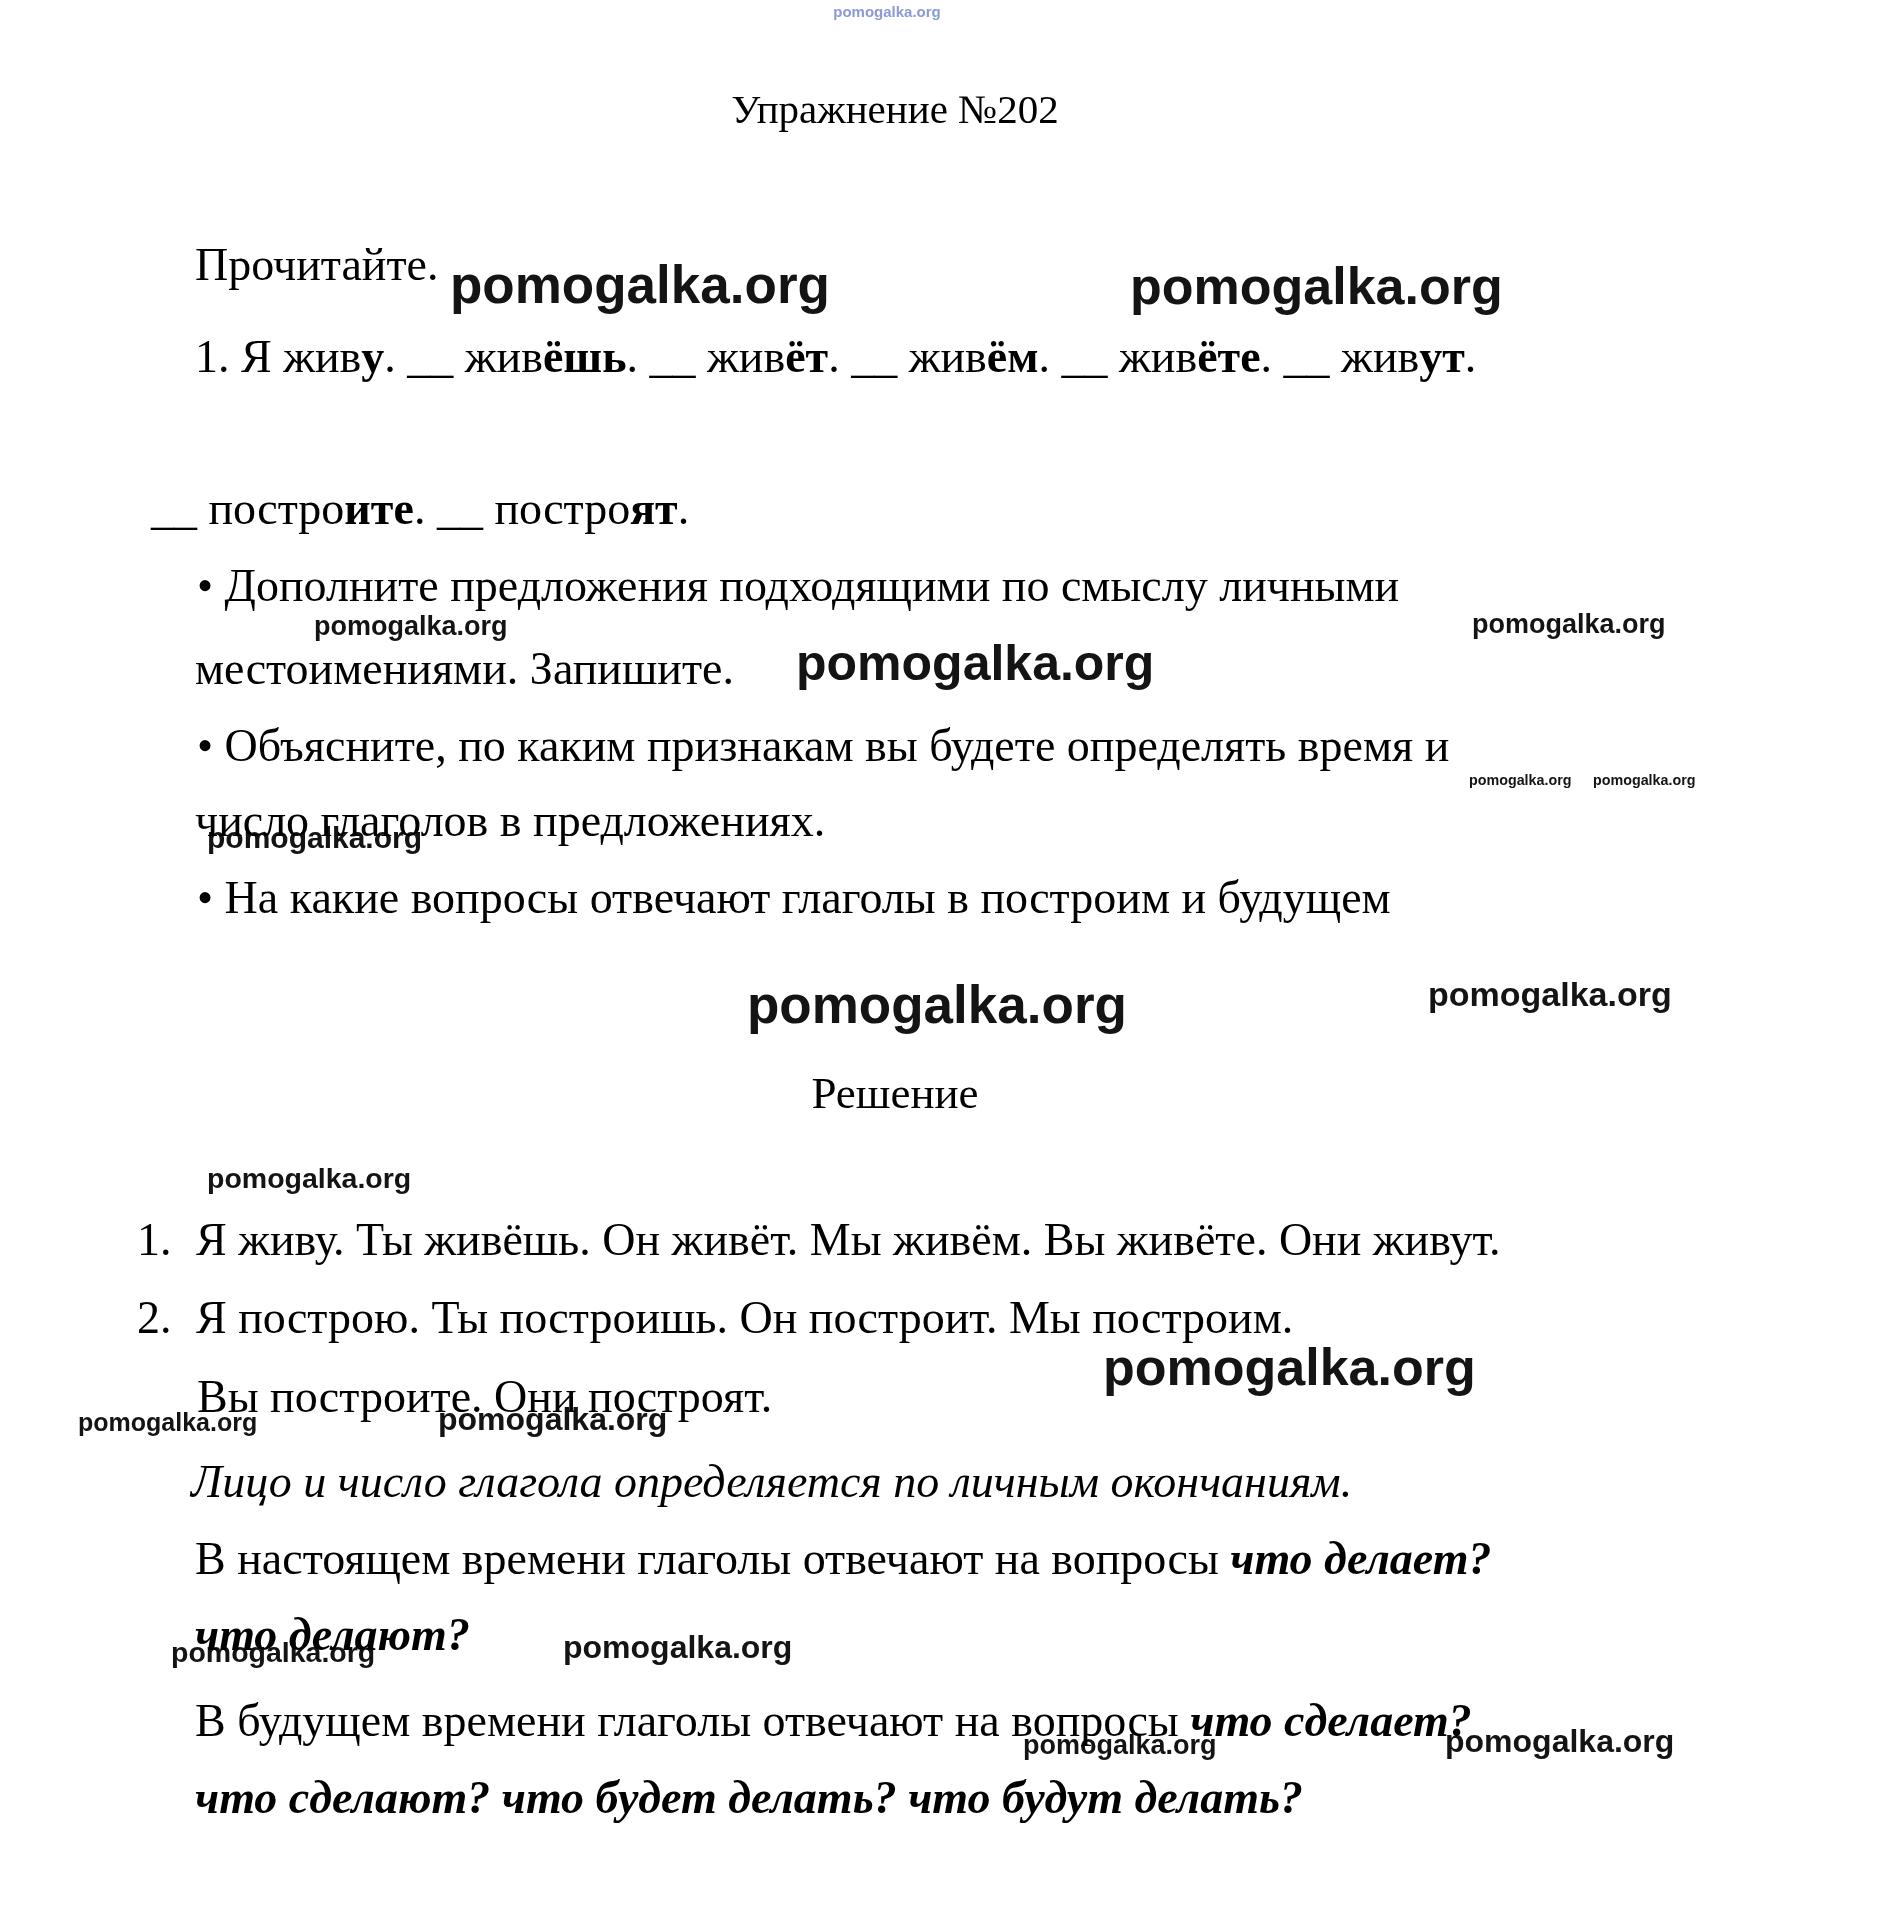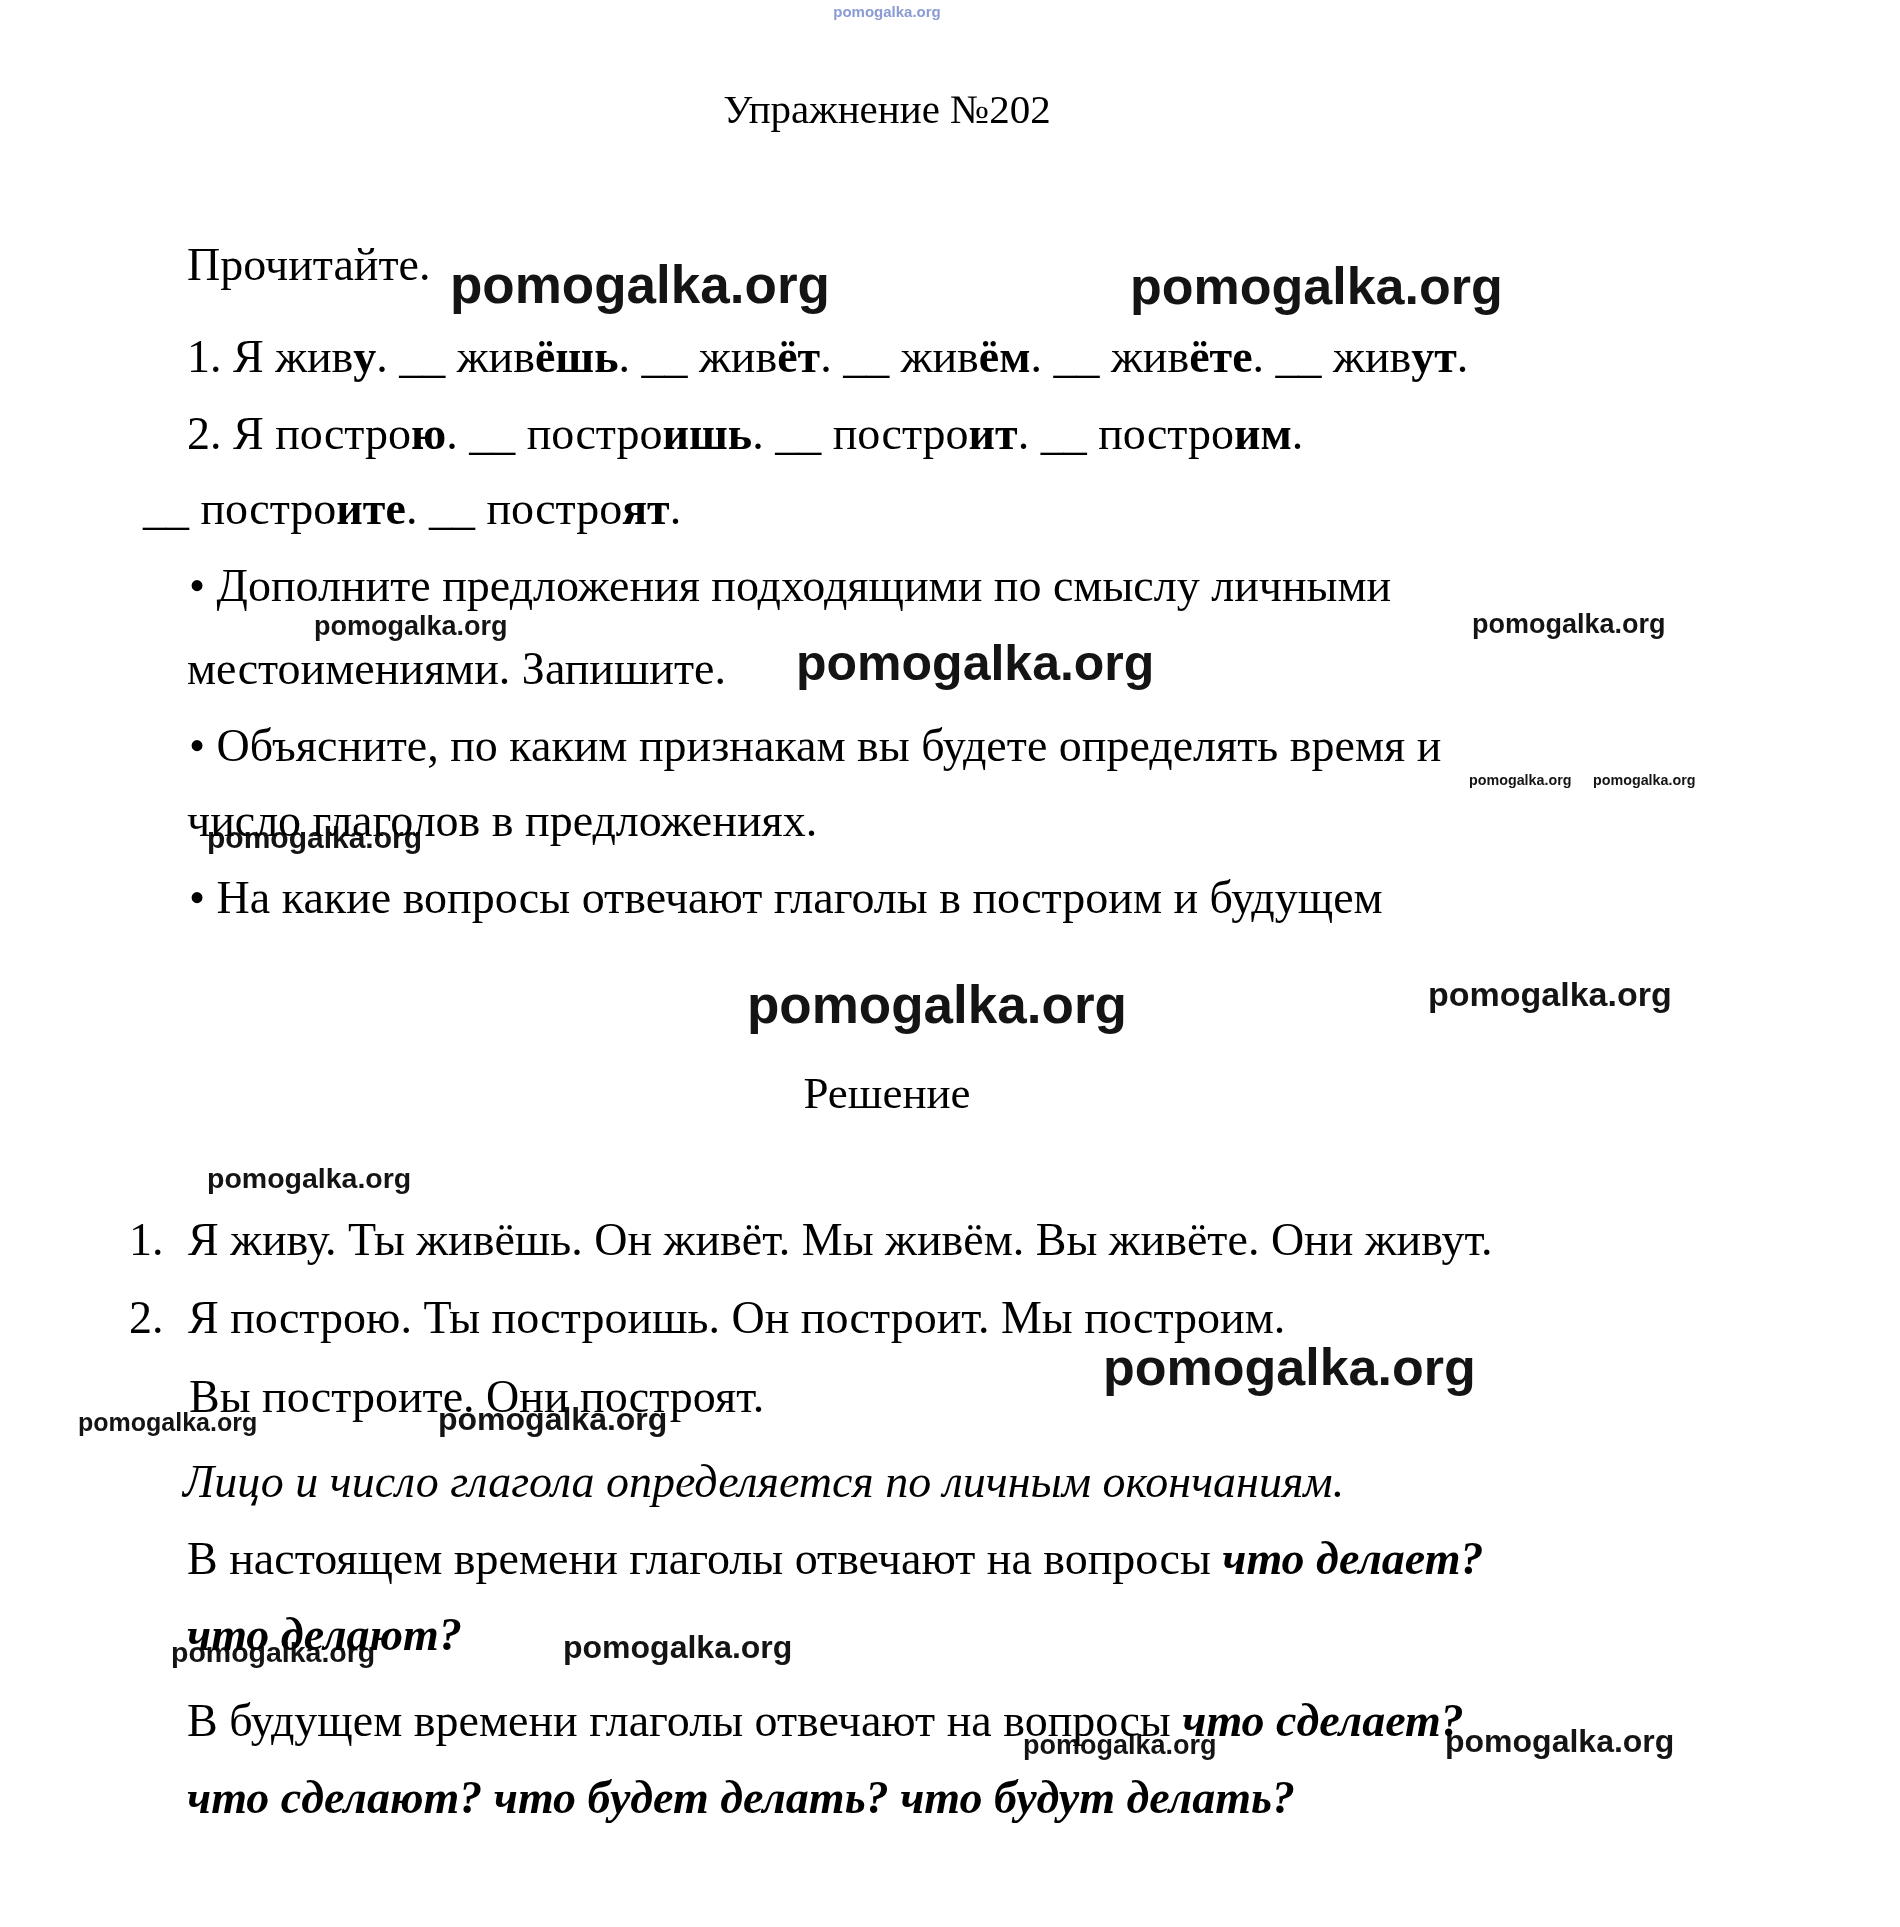--- a/index.html
+++ b/index.html
@@ -14,20 +14,21 @@
     background: #ffffff;
     font-family: "Liberation Serif", serif;
     color: #000000;
     overflow: hidden;
   }
   .line {
     position: absolute;
     font-size: 46px;
     white-space: nowrap;
     line-height: 1.15;
+    padding-left: 8px;
   }
   .b { font-weight: bold; }
   .i { font-style: italic; }
   .italic { font-style: italic; }
   .center {
     left: 0;
     width: 100%;
     text-align: center;
   }
   .title { font-size: 41px; }
@@ -93,21 +94,20 @@
   <div class="wm wm-s9">pomogalka.org</div>
   <div class="wm wm-s10">pomogalka.org</div>
   <div class="wm wm-s11">pomogalka.org</div>
 
   <div class="line center title" style="top:86px;">Упражнение №202</div>
 
   <div class="line" style="left:187px; top:239px;">Прочитайте.</div>
 
   <div class="line" style="left:187px; top:331px;"><span>1. Я жив</span><span class="b">у</span><span>. __ жив</span><span class="b">ёшь</span><span>. __ жив</span><span class="b">ёт</span><span>. __ жив</span><span class="b">ём</span><span>. __ жив</span><span class="b">ёте</span><span>. __ жив</span><span class="b">ут</span><span>.</span></div>
 
-  <div class="line" style="left:187px; top:408px;"><span>2. Я постро</span><span class="b">ю</span><span>. __ постро</span><span class="b">ишь</span><span>. __ постро</span><span class="b">ит</span><span>. __ постро</span><span class="b">им</span><span>.</span></div>
 
   <div class="line" style="left:143px; top:483px;"><span>__ постро</span><span class="b">ите</span><span>. __ постро</span><span class="b">ят</span><span>.</span></div>
 
   <div class="line" style="left:189px; top:560px;text-align:center;">• Дополните предложения подходящими по смыслу личными</div>
   <div class="line" style="left:187px; top:643px;">местоимениями. Запишите.</div>
 
   <div class="line" style="left:189px; top:720px;">• Объясните, по каким признакам вы будете определять время и</div>
   <div class="line" style="left:187px; top:795px;">число глаголов в предложениях.</div>
 
   <div class="line" style="left:189px; top:872px;">• На какие вопросы отвечают глаголы в построим и будущем</div>

